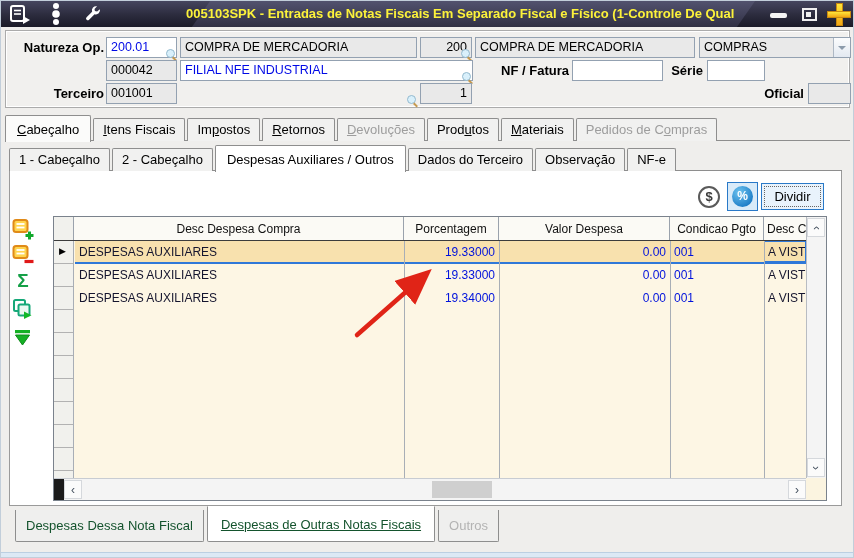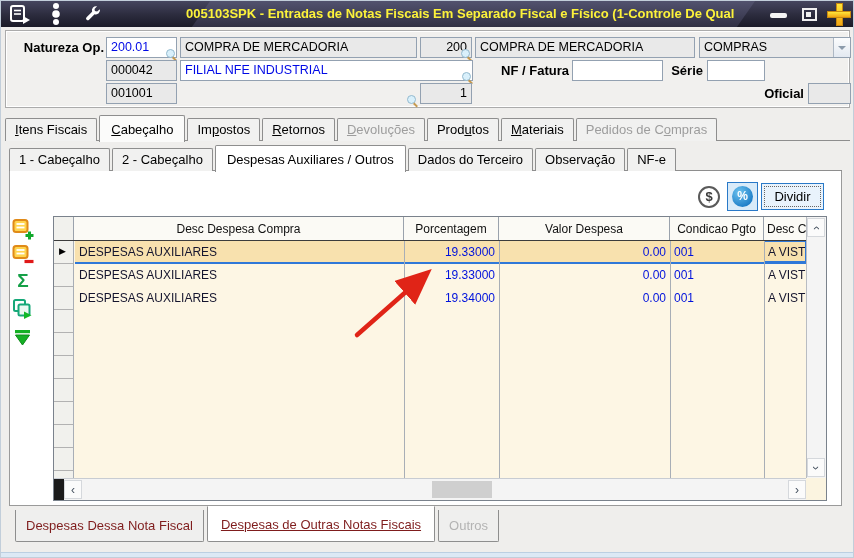--- a/index.html
+++ b/index.html
@@ -59,21 +59,21 @@
   .tab.active { background:#FBFBFA; padding:7px 11px 6px; margin-bottom:-1px; z-index:3; }
   .tab.disabled { color:#9D9D9D; }
   .sub .tab.active { background:#FFFFFF; }
 
   .page { position:absolute; left:8px; top:170px; width:833px; height:335px;
           background:#FFFFFF; border:1px solid #9A9A9A; border-top:none; }
 
   
   .tabbar-bottom { position:absolute; left:14px; top:505px; display:flex; align-items:flex-start; z-index:2; }
   .btab { border:1px solid #8E8E8E; border-top:none; border-radius:0 0 2px 2px;
-          background:#EFEFEE; font-size:13px; color:#7f1d1d; padding:9px 10px;
+          background:#EFEFEE; font-size:13px; color:#14532d; padding:9px 10px;
           margin-right:3px; margin-top:4px; white-space:nowrap; line-height:1; }
   .btab.active { background:#FFFFFF; margin-top:0; padding:11px 13px 10px; border-top:1px solid #FFF;text-decoration:underline; }
   .btab.disabled { color:#B3B3B3; }
 
   
   .dollar-ic { position:absolute; left:697px; top:185px; width:22px; height:22px;
                border:2px solid #5A5A5A; border-radius:50%; color:#3A3A3A;
                font-size:13px; font-weight:bold; text-align:center; line-height:18px; background:#FFF; }
   .pct-btn { position:absolute; left:726px; top:181px; width:31px; height:29px;
              border:1px solid #2979C8; background:#D9EBF9; }
@@ -160,20 +160,21 @@
     <div class="btn-min"></div>
     <div class="btn-max"></div>
     <div class="btn-plus">
         <span class="pv"></span>
         <span class="ph"></span>
       </div>
   </div>
 
   <div class="form-panel">
     <span class="lbl" style="left:6px; top:6px; width:92px;">Natureza Op.</span>
+    <span class="lbl" style="left:6px; top:52px; width:92px;">Terceiro</span>
 
     <div class="fld white blue" style="left:100px; top:6px; width:71px;">200.01</div>
     <span class="mag" style="left:160px; top:18px;"></span>
     <div class="fld" style="left:174px; top:6px; width:237px;">COMPRA DE MERCADORIA</div>
     <div class="fld right" style="left:414px; top:6px; width:52px;">200</div>
     <span class="mag" style="left:455px; top:18px;"></span>
     <div class="fld" style="left:469px; top:6px; width:220px;">COMPRA DE MERCADORIA</div>
     <div class="fld" style="left:693px; top:6px; width:152px;">
       <span>COMPRAS</span>
       <span class="combo-btn"></span>
@@ -189,22 +190,22 @@
 
     <div class="fld" style="left:100px; top:52px; width:71px;">001001</div>
     <span class="mag" style="left:401px; top:64px;"></span>
     <div class="fld right" style="left:414px; top:52px; width:52px;">1</div>
     <span class="lbl" style="left:700px; top:52px; width:98px;">Oficial</span>
     <div class="fld" style="left:802px; top:52px; width:43px;"></div>
   </div>
 
   <div class="tabline" style="left:4px; top:139px; width:845px;"></div>
   <div class="tabbar" style="left:4px; top:112px; height:28px;">
+    <div class="tab active"><u>C</u>abeçalho</div>
     <div class="tab"><u>I</u>tens Fiscais</div>
-    <div class="tab active"><u>C</u>abeçalho</div>
     <div class="tab">Im<u>p</u>ostos</div>
     <div class="tab"><u>R</u>etornos</div>
     <div class="tab disabled"><u>D</u>evoluções</div>
     <div class="tab">Prod<u>u</u>tos</div>
     <div class="tab"><u>M</u>ateriais</div>
     <div class="tab disabled">Pedidos de C<u>o</u>mpras</div>
   </div>
 
   <div class="tabline" style="left:8px; top:169px; width:833px;"></div>
   <div class="tabbar sub" style="left:8px; top:142px; height:28px;">

